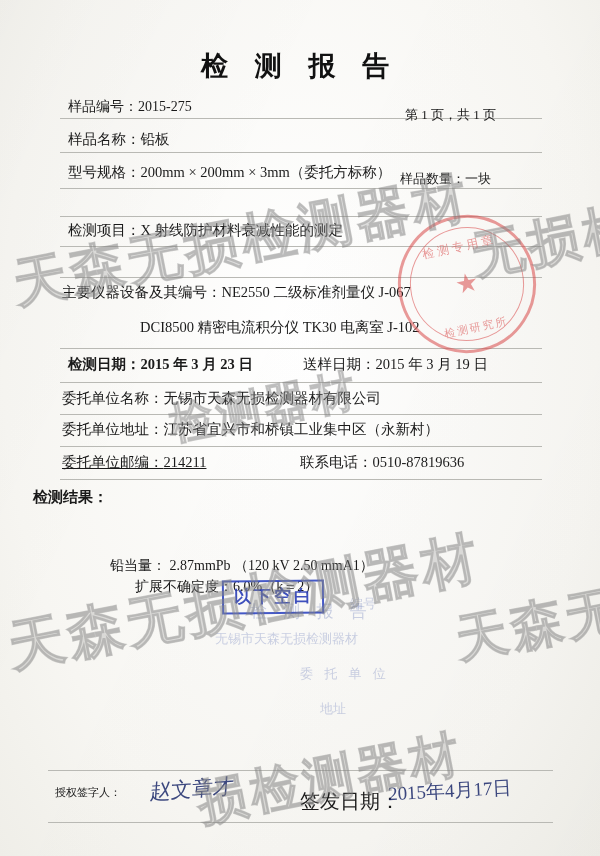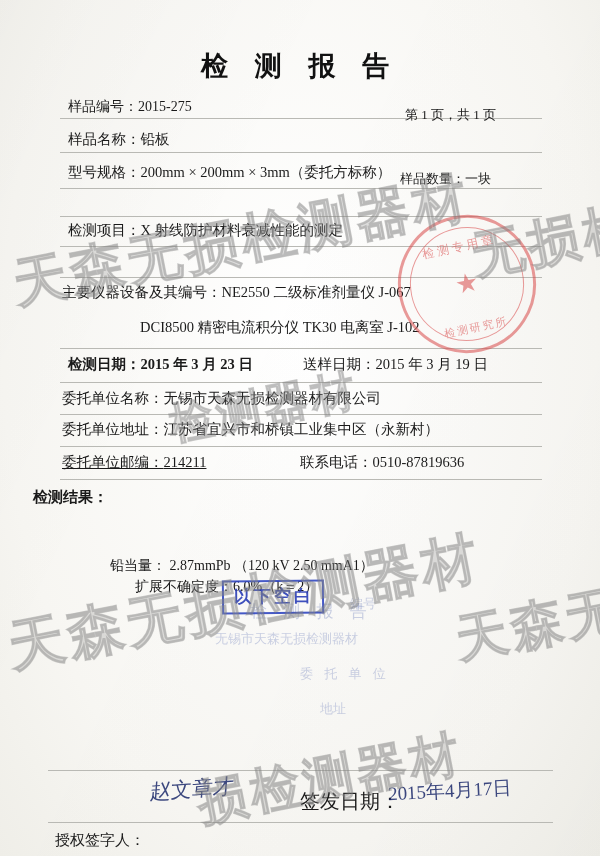--- a/index.html
+++ b/index.html
@@ -100,22 +100,21 @@
     font-weight: bold;
     font-family: "Liberation Serif", "DejaVu Serif", serif;
     transform: rotate(-0.6deg);
     opacity: 0.88;
   }
 
   .sign-line {
     position: absolute;
     left: 55px;
     top: 785px;
-    font-size: 15px;
-    margin-top: 46px;
+    font-size: 11px;
   }
   .sign-name {
     position: absolute;
     left: 150px;
     top: 775px;
     font-size: 21px;
     color: #1c2a6b;
     font-family: "Liberation Serif", "DejaVu Serif", serif;
     transform: rotate(-4deg) skewX(-8deg);
     opacity: 0.85;

